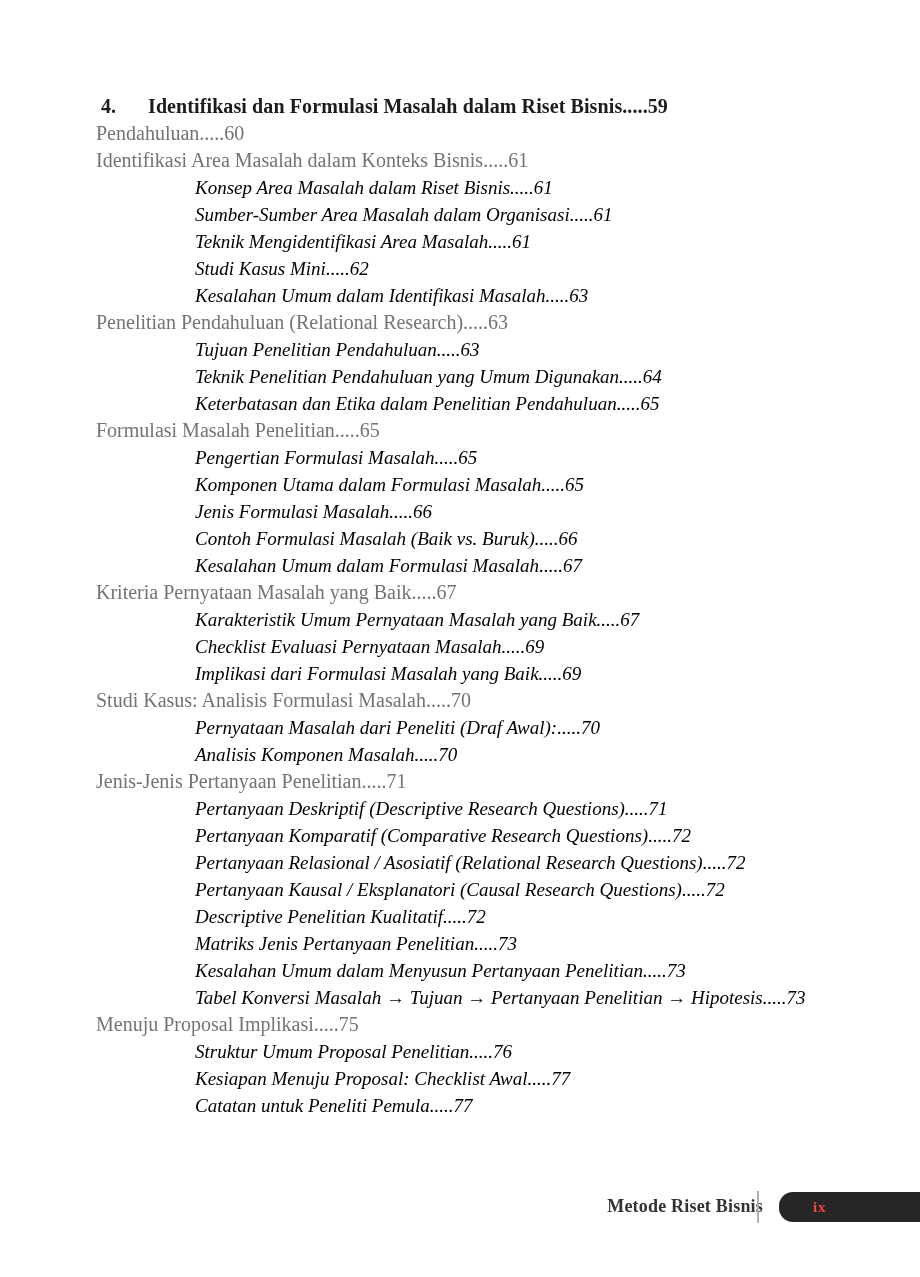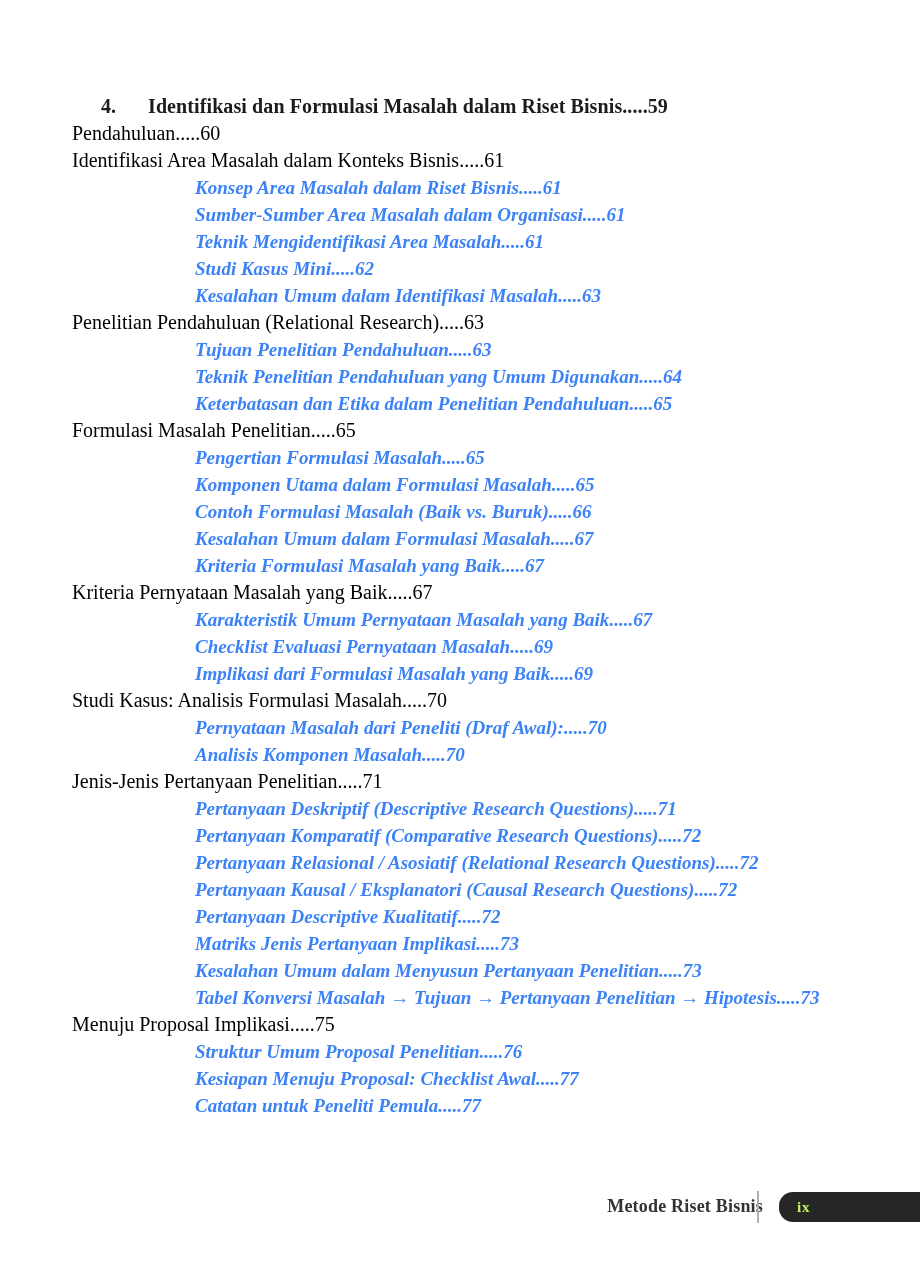--- a/index.html
+++ b/index.html
@@ -33,31 +33,31 @@
     font-weight: 700;
     color: #1c1c1c;
     letter-spacing: 0.1px;
   }
   .row.chapter .num {
     position: absolute;
     left: 101px;
     top: 0;
   }
   .row.section {
-    padding-left: 72px;
+    padding-left: 96px;
     font-size: 20px;
     font-weight: 400;
-    color: #000000;
+    color: #737373;
   }
   .row.subsection {
     padding-left: 195px;
     font-size: 19px;
     font-style: italic;
-    font-weight: 700;
-    color: #3b82f6;
+    font-weight: 400;
+    color: #000000;
   }
   .footer-title {
     position: absolute;
     top: 1196px;
     right: 157px;
     font-size: 18px;
     font-weight: 700;
     letter-spacing: 0.2px;
     color: #333333;
   }
@@ -102,46 +102,46 @@
       <div class="row subsection"><span>Teknik Mengidentifikasi Area Masalah</span><span>.....</span><span>61</span></div>
       <div class="row subsection"><span>Studi Kasus Mini</span><span>.....</span><span>62</span></div>
       <div class="row subsection"><span>Kesalahan Umum dalam Identifikasi Masalah</span><span>.....</span><span>63</span></div>
       <div class="row section"><span>Penelitian Pendahuluan (Relational Research)</span><span>.....</span><span>63</span></div>
       <div class="row subsection"><span>Tujuan Penelitian Pendahuluan</span><span>.....</span><span>63</span></div>
       <div class="row subsection"><span>Teknik Penelitian Pendahuluan yang Umum Digunakan</span><span>.....</span><span>64</span></div>
       <div class="row subsection"><span>Keterbatasan dan Etika dalam Penelitian Pendahuluan</span><span>.....</span><span>65</span></div>
       <div class="row section"><span>Formulasi Masalah Penelitian</span><span>.....</span><span>65</span></div>
       <div class="row subsection"><span>Pengertian Formulasi Masalah</span><span>.....</span><span>65</span></div>
       <div class="row subsection"><span>Komponen Utama dalam Formulasi Masalah</span><span>.....</span><span>65</span></div>
+      <div class="row subsection"><span>Jenis Formulasi Masalah</span><span>.....</span><span>66</span></div>
       <div class="row subsection"><span>Contoh Formulasi Masalah (Baik vs. Buruk)</span><span>.....</span><span>66</span></div>
       <div class="row subsection"><span>Kesalahan Umum dalam Formulasi Masalah</span><span>.....</span><span>67</span></div>
-      <div class="row subsection"><span>Kriteria Formulasi Masalah yang Baik</span><span>.....</span><span>67</span></div>
       <div class="row section"><span>Kriteria Pernyataan Masalah yang Baik</span><span>.....</span><span>67</span></div>
       <div class="row subsection"><span>Karakteristik Umum Pernyataan Masalah yang Baik</span><span>.....</span><span>67</span></div>
       <div class="row subsection"><span>Checklist Evaluasi Pernyataan Masalah</span><span>.....</span><span>69</span></div>
       <div class="row subsection"><span>Implikasi dari Formulasi Masalah yang Baik</span><span>.....</span><span>69</span></div>
       <div class="row section"><span>Studi Kasus: Analisis Formulasi Masalah</span><span>.....</span><span>70</span></div>
       <div class="row subsection"><span>Pernyataan Masalah dari Peneliti (Draf Awal):</span><span>.....</span><span>70</span></div>
       <div class="row subsection"><span>Analisis Komponen Masalah</span><span>.....</span><span>70</span></div>
       <div class="row section"><span>Jenis-Jenis Pertanyaan Penelitian</span><span>.....</span><span>71</span></div>
       <div class="row subsection"><span>Pertanyaan Deskriptif (Descriptive Research Questions)</span><span>.....</span><span>71</span></div>
       <div class="row subsection"><span>Pertanyaan Komparatif (Comparative Research Questions)</span><span>.....</span><span>72</span></div>
       <div class="row subsection"><span>Pertanyaan Relasional / Asosiatif (Relational Research Questions)</span><span>.....</span><span>72</span></div>
       <div class="row subsection"><span>Pertanyaan Kausal / Eksplanatori (Causal Research Questions)</span><span>.....</span><span>72</span></div>
-      <div class="row subsection"><span>Pertanyaan Descriptive Kualitatif</span><span>.....</span><span>72</span></div>
-      <div class="row subsection"><span>Matriks Jenis Pertanyaan Implikasi</span><span>.....</span><span>73</span></div>
+      <div class="row subsection"><span>Descriptive Penelitian Kualitatif</span><span>.....</span><span>72</span></div>
+      <div class="row subsection"><span>Matriks Jenis Pertanyaan Penelitian</span><span>.....</span><span>73</span></div>
       <div class="row subsection"><span>Kesalahan Umum dalam Menyusun Pertanyaan Penelitian</span><span>.....</span><span>73</span></div>
       <div class="row subsection"><span>Tabel Konversi Masalah → Tujuan → Pertanyaan Penelitian → Hipotesis</span><span>.....</span><span>73</span></div>
       <div class="row section"><span>Menuju Proposal Implikasi</span><span>.....</span><span>75</span></div>
       <div class="row subsection"><span>Struktur Umum Proposal Penelitian</span><span>.....</span><span>76</span></div>
       <div class="row subsection"><span>Kesiapan Menuju Proposal: Checklist Awal</span><span>.....</span><span>77</span></div>
       <div class="row subsection"><span>Catatan untuk Peneliti Pemula</span><span>.....</span><span>77</span></div>
     </main>
 
   <footer>
     <span class="footer-title">Metode Riset Bisnis</span>
     <span class="footer-divider" style="background: rgb(176, 176, 176);"></span>
     <div class="page-badge" style="background: rgb(38, 38, 38);">
-      <span class="badge-label" style="color: #bef264;">ix</span>
+      <span class="badge-label" style="color: #ef4444; margin-left: 16px;">ix</span>
     </div>
   </footer>
 
 </div>
 
 </body></html>

